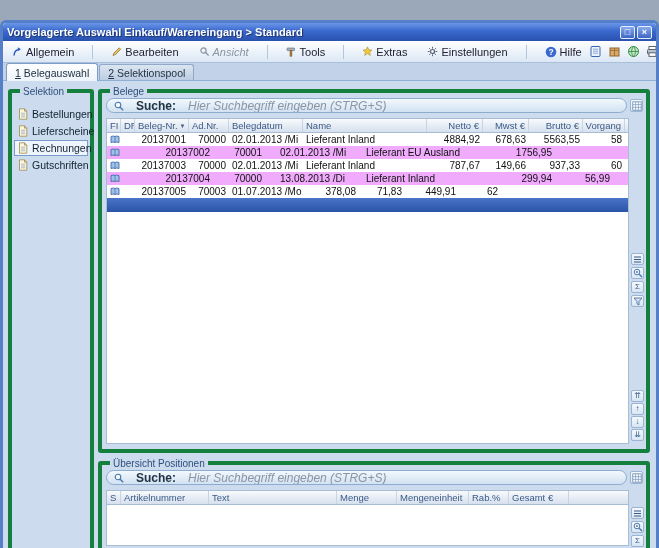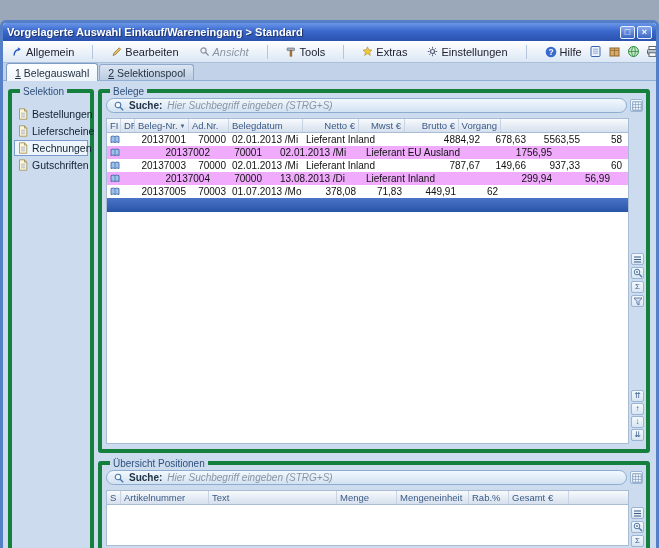--- a/index.html
+++ b/index.html
@@ -29,21 +29,21 @@
   .content{position:absolute;left:0;right:0;top:58px;bottom:0;background:#ccdcee;}
   .group{position:absolute;border:4px solid #15803d;border-radius:3px;}
   .group-label{position:absolute;top:-7px;left:8px;background:#ccdcee;padding:0 3px;font-size:10px;color:#2f4f7c;line-height:12px;}
   .sel-group{left:5px;top:8px;width:86px;bottom:10px;}
   #sel-items{margin-top:13px;display:flex;flex-direction:column;gap:1px;padding:0 2px;}
   .sel-item{display:flex;align-items:center;gap:4px;padding:1px 3px;font-size:10.5px;color:#123;border:1px solid transparent;white-space:nowrap;}
   .sel-item.selected{border-color:#7a9ccc;background:#eef5fd;}
   .belege-group{left:95px;top:8px;width:552px;height:364px;}
   .pos-group{left:95px;top:380px;width:552px;bottom:10px;}
   
-  .searchbar{position:absolute;left:4px;top:5px;right:19px;height:15px;border:1px solid #8cacd0;border-radius:8px;background:linear-gradient(#f2f8fd,#d2e2f2);display:flex;align-items:center;gap:5px;padding:0 7px;font-size:10px;white-space:nowrap;overflow:hidden;}
+  .searchbar{position:absolute;left:4px;top:5px;right:19px;height:15px;border:1px solid #8cacd0;border-radius:8px;background:linear-gradient(#f2f8fd,#d2e2f2);display:flex;align-items:center;gap:12px;padding:0 7px;font-size:12px;white-space:nowrap;overflow:hidden;}
   .search-label{font-weight:bold;color:#234;}
   .search-ph{color:#8a94a4;font-style:italic;}
   .corner-btn{position:absolute;top:6px;right:3px;width:13px;height:13px;border:1px solid #9ab4d4;border-radius:2px;background:linear-gradient(#f8fbfe,#dce8f4);display:flex;align-items:center;justify-content:center;}
   
   .grid{position:absolute;left:4px;top:25px;right:17px;bottom:5px;background:#fff;border:1px solid #a8bcd4;overflow:hidden;display:flex;flex-direction:column;}
   .grid-head{display:flex;height:14px;background:linear-gradient(#f8fafc,#d6e0ee);border-bottom:1px solid #a8bcd4;font-size:9.5px;color:#3a5a86;flex:none;}
   .th{display:flex;align-items:center;padding:0 3px;border-right:1px solid #c8d4e4;overflow:hidden;white-space:nowrap;flex:none;}
   .th.ha-r{justify-content:flex-end;}
   .th.fill{flex:1;border-right:none;}
   .sort-arrow{font-size:6px;color:#44608a;margin-left:2px;}
@@ -305,20 +305,23 @@
             </div>
             <div class="th" style="width: 54px;">
               <span>Beleg-Nr.</span>
               <span class="sort-arrow">▼</span>
             </div>
             <div class="th" style="width: 40px;">
               <span>Ad.Nr.</span>
             </div>
             <div class="th" style="width: 74px;">
               <span>Belegdatum</span>
+            </div>
+            <div class="th" style="width: 124px;">
+              <span>Name</span>
             </div>
             <div class="th ha-r" style="width: 56px;">
               <span>Netto €</span>
             </div>
             <div class="th ha-r" style="width: 46px;">
               <span>Mwst €</span>
             </div>
             <div class="th ha-r" style="width: 54px;">
               <span>Brutto €</span>
             </div>

